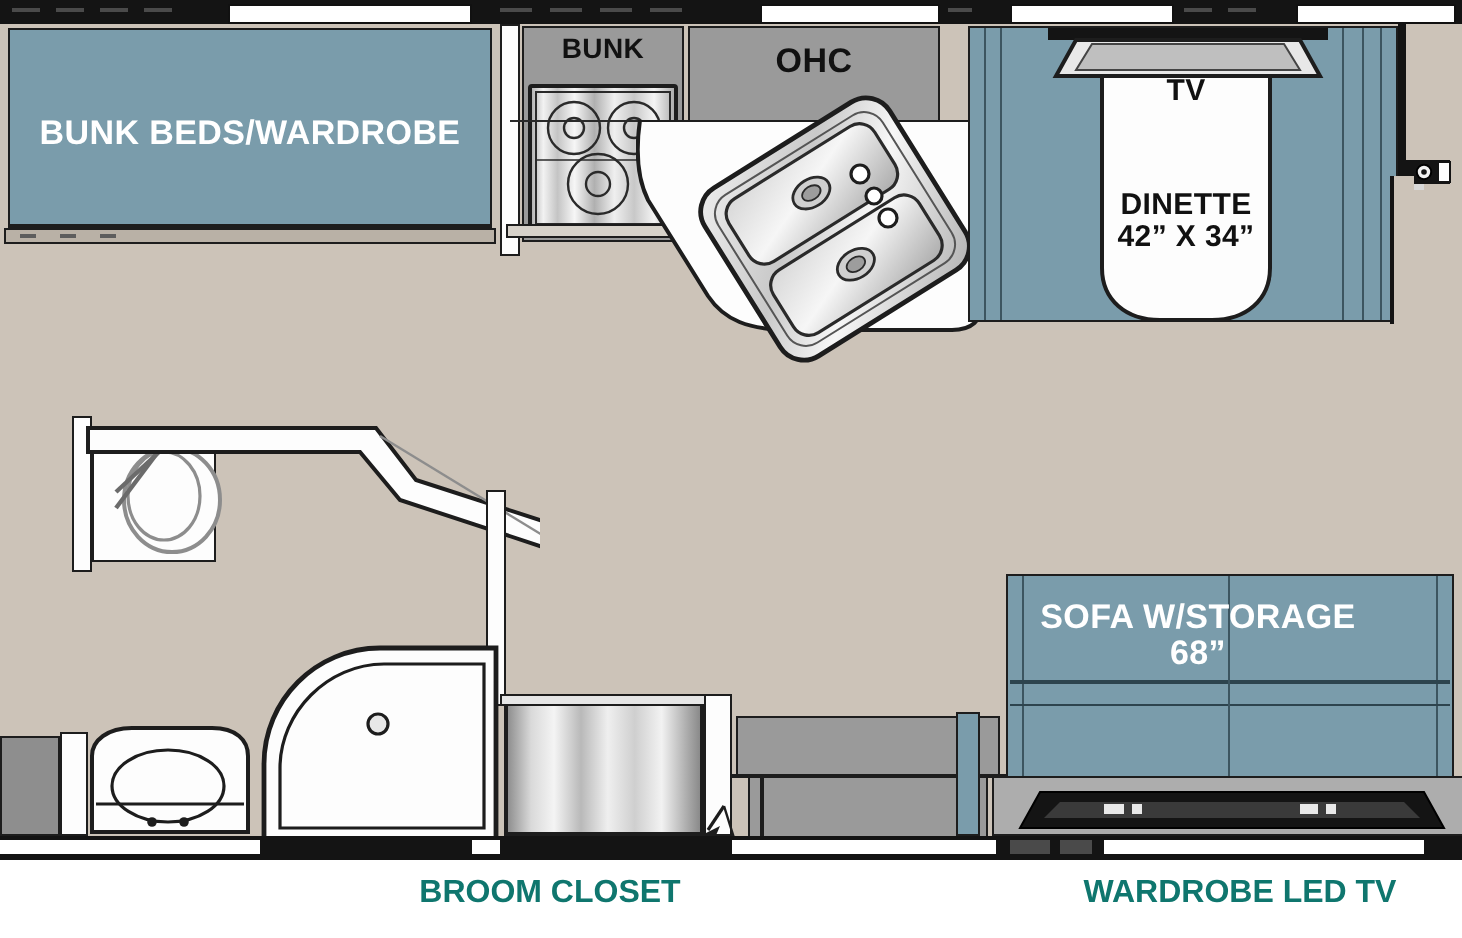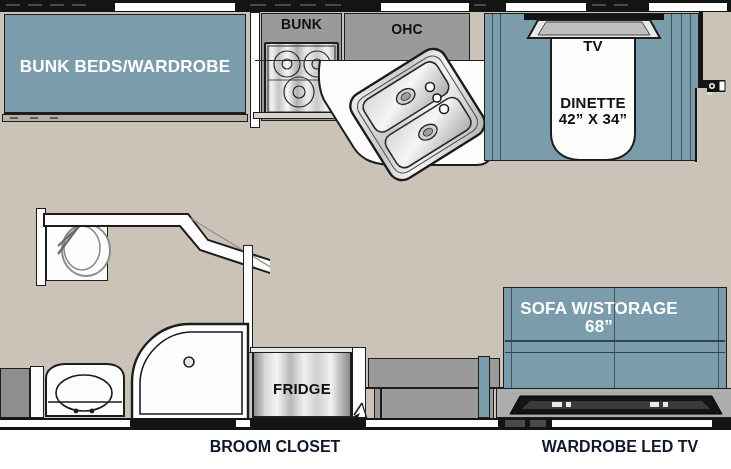--- a/index.html
+++ b/index.html
@@ -23,21 +23,21 @@
        line-height:1.05;color:#111;white-space:pre-line;}
   .lblw{color:#ffffff;}
   .thin{position:absolute;background:#1d1d1d;}
 
   
   .steel{background:linear-gradient(90deg,#8f8f8f 0%,#d9d9d9 12%,#f4f4f4 24%,#b9b9b9 38%,
           #efefef 52%,#cfcfcf 66%,#f2f2f2 80%,#a8a8a8 94%,#8a8a8a 100%);}
   .steelv{background:linear-gradient(180deg,#cfcfcf 0%,#f3f3f3 20%,#bdbdbd 45%,#ececec 70%,#a9a9a9 100%);}
 
   .bottomlabels{position:absolute;left:0;top:430px;width:731px;height:39px;background:#ffffff;}
-  .blabel{position:absolute;font-weight:bold;color:#0f172a;text-align:center;}
+  .blabel{position:absolute;font-weight:bold;color:#0f766e;text-align:center;}
 </style>
 </head>
 <body>
 
 <div id="stage">
 
   <div class="shell"></div>
 
   <div class="topwall"></div>
   <div class="dash" style="left:6px;width:14px;"></div>
@@ -92,21 +92,21 @@
       <circle cx="51" cy="20" r="5" fill="none" stroke="#2a2a2a" stroke-width="1.2"></circle>
       <circle cx="33" cy="48" r="15" fill="none" stroke="#2a2a2a" stroke-width="1.2"></circle>
       <circle cx="33" cy="48" r="6" fill="none" stroke="#2a2a2a" stroke-width="1.2"></circle>
       <line x1="2" y1="36" x2="69" y2="36" stroke="#2a2a2a" stroke-width="0.8"></line>
     </svg>
   </div>
   <div class="thin" style="left:255px;top:60px;width:95px;height:1px;background:#2a2a2a;"></div>
   <div class="blk" style="left:253px;top:112px;width:92px;height:7px;background:#d7d2ca;border:1px solid #1d1d1d;"></div>
 
   <div class="blk gray" style="left:344px;top:13px;width:126px;height:66px;"></div>
-  <div class="lbl" style="left:344px;top:22px;width:126px;font-size:14px;">OHC</div>
+  <div class="lbl" style="left:344px;top:22px;width:126px;font-size:17px;">OHC</div>
   <div class="thin" style="left:344px;top:79px;width:128px;height:2px;"></div>
 
   <svg style="position:absolute;left:318px;top:60px;" width="175" height="120">
     <path d="M2,0 L173,0 L173,92 C173,100 168,105 158,105 L78,105
              C56,105 44,100 36,88 L6,40 C0,28 0,14 2,0 Z" fill="#fdfdfd" stroke="#1d1d1d" stroke-width="2"></path>
   </svg>
 
   <div style="position:absolute;left:360px;top:62px;width:115px;height:105px;transform:rotate(-32deg);transform-origin:50% 50%;">
     <svg width="115" height="105" viewBox="0 0 115 105">
       <defs>
@@ -196,21 +196,20 @@
   <svg style="position:absolute;left:44px;top:360px;" width="82" height="58">
     <path d="M2,56 L2,18 C2,10 10,4 22,4 L62,4 C74,4 80,10 80,18 L80,56 Z" fill="#fdfdfd" stroke="#1d1d1d" stroke-width="2"></path>
     <ellipse cx="40" cy="33" rx="28" ry="18" fill="#fdfdfd" stroke="#1d1d1d" stroke-width="1.6"></ellipse>
     <line x1="4" y1="42" x2="78" y2="42" stroke="#1d1d1d" stroke-width="1.4"></line>
     <circle cx="32" cy="51" r="2.4" fill="#1d1d1d"></circle>
     <circle cx="48" cy="51" r="2.4" fill="#1d1d1d"></circle>
   </svg>
 
   <div class="blk steel" style="left:252px;top:351px;width:100px;height:67px;border:2px solid #1d1d1d;"></div>
   <div class="blk" style="left:250px;top:347px;width:106px;height:6px;background:#e6e6e6;border:1px solid #1d1d1d;"></div>
-  <div class="lbl" style="left:252px;top:381px;width:100px;font-size:15px;">FRIDGE</div>
 
   <div class="blk white" style="left:352px;top:347px;width:14px;height:71px;"></div>
   <svg style="position:absolute;left:340px;top:395px;" width="40" height="48">
     <path d="M22,8 L14,20" stroke="#1d1d1d" stroke-width="1.6" fill="none"></path>
     <path d="M12,22 L20,18 L17,25 Z" fill="#1d1d1d"></path>
     <path d="M22,8 L32,40" stroke="#1d1d1d" stroke-width="1.2" fill="none"></path>
   </svg>
 
   <div class="blk gray" style="left:368px;top:358px;width:132px;height:30px;"></div>
   <div class="blk gray" style="left:374px;top:388px;width:120px;height:32px;"></div>

